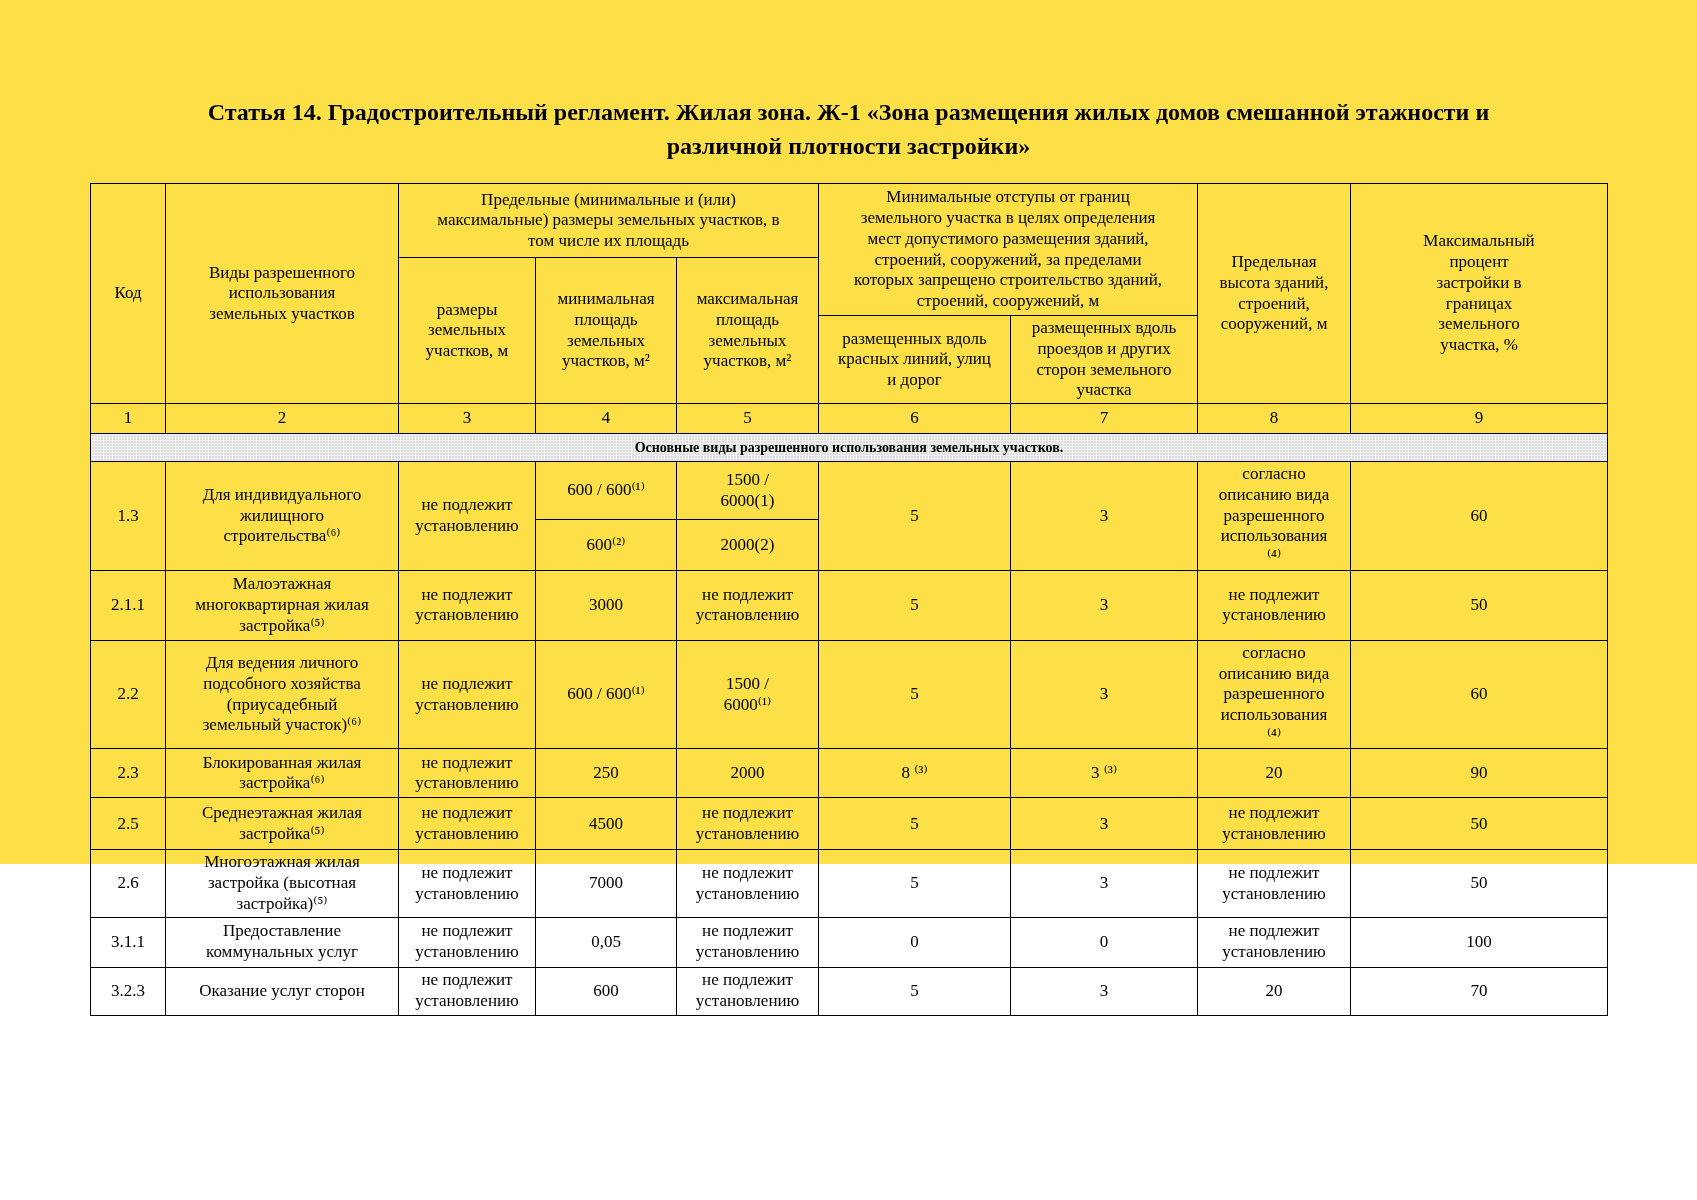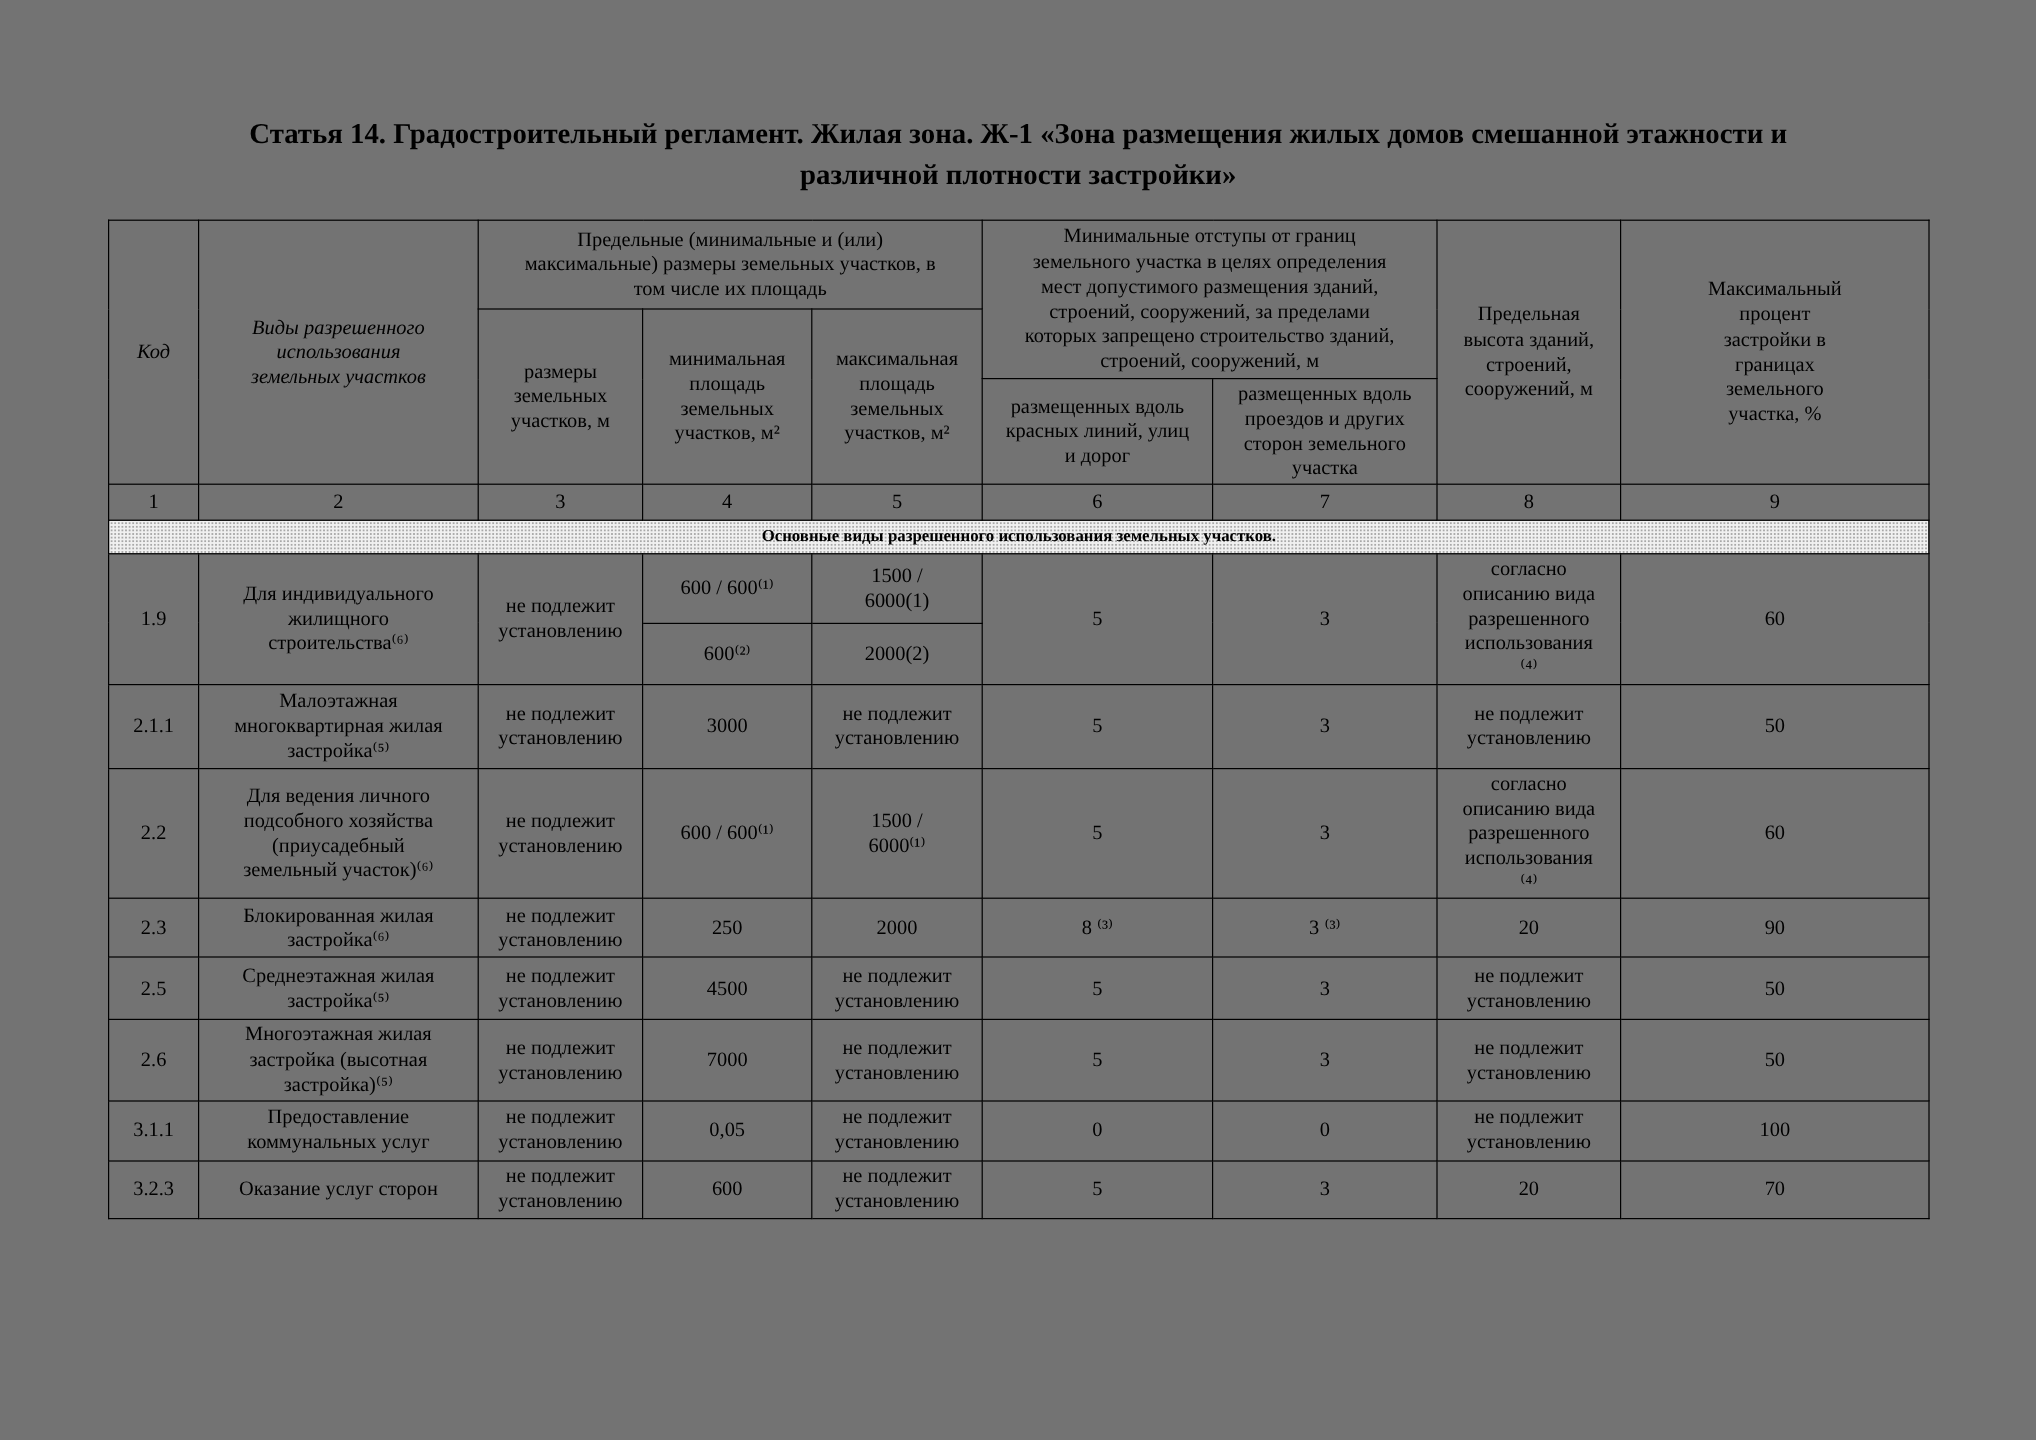--- a/index.html
+++ b/index.html
@@ -2,24 +2,24 @@
 <html><head>
 <meta charset="utf-8">
 <style>
   html, body { margin: 0; padding: 0; background: #ffffff; }
   body {
     width: 1697px; height: 1200px; overflow: hidden;
     font-family: "Liberation Serif", "DejaVu Serif", serif;
     color: #000;
   }
   .page {
-    width: 1697px; height: 1200px;
+    width: 1697px; height: 864px;
     padding: 95px 90px 0 90px;
     box-sizing: border-box;
-    background: #737373;
+    background: #fde047;
   }
   .title {
     text-align: center;
     font-weight: bold;
     font-size: 24px;
     line-height: 1.42;
     margin: 0 0 20px 0;
     white-space: pre-line;
   }
   table.reg {
@@ -31,21 +31,21 @@
     border: 1px solid #000;
     text-align: center;
     vertical-align: middle;
     font-size: 17px;
     line-height: 1.22;
     padding: 2px 5px;
     white-space: pre-line;
     box-sizing: border-box;
     overflow: hidden;
   }
-  td.big  { font-size: 19px; font-style: italic; }
+  td.big  { font-size: 19px; }
   td.val  { font-size: 19px; }
   td.left { text-align: left; padding-left: 9px; }
   tr.section td {
     font-weight: bold;
     font-size: 14px;
     background-color: #f0f0f0;
     background-image: radial-gradient(circle, #a8a8a8 0.6px, rgba(0,0,0,0) 0.9px);
     background-size: 3px 3px;
   }
 </style>
@@ -129,21 +129,21 @@
         <td>7</td>
         <td>8</td>
         <td>9</td>
       </tr>
 
       <tr class="section" style="height:28px">
         <td colspan="9">Основные виды разрешенного использования земельных участков.</td>
       </tr>
 
       <tr style="height:57px">
-        <td class="val" rowspan="2">1.9</td>
+        <td class="val" rowspan="2">1.3</td>
         <td class="left" rowspan="2">Для индивидуального
 жилищного
 строительства⁽⁶⁾</td>
         <td rowspan="2">не подлежит
 установлению</td>
         <td class="val">600 / 600⁽¹⁾</td>
         <td class="val">1500 /
 6000(1)</td>
         <td class="val" rowspan="2">5</td>
         <td class="val" rowspan="2">3</td>

